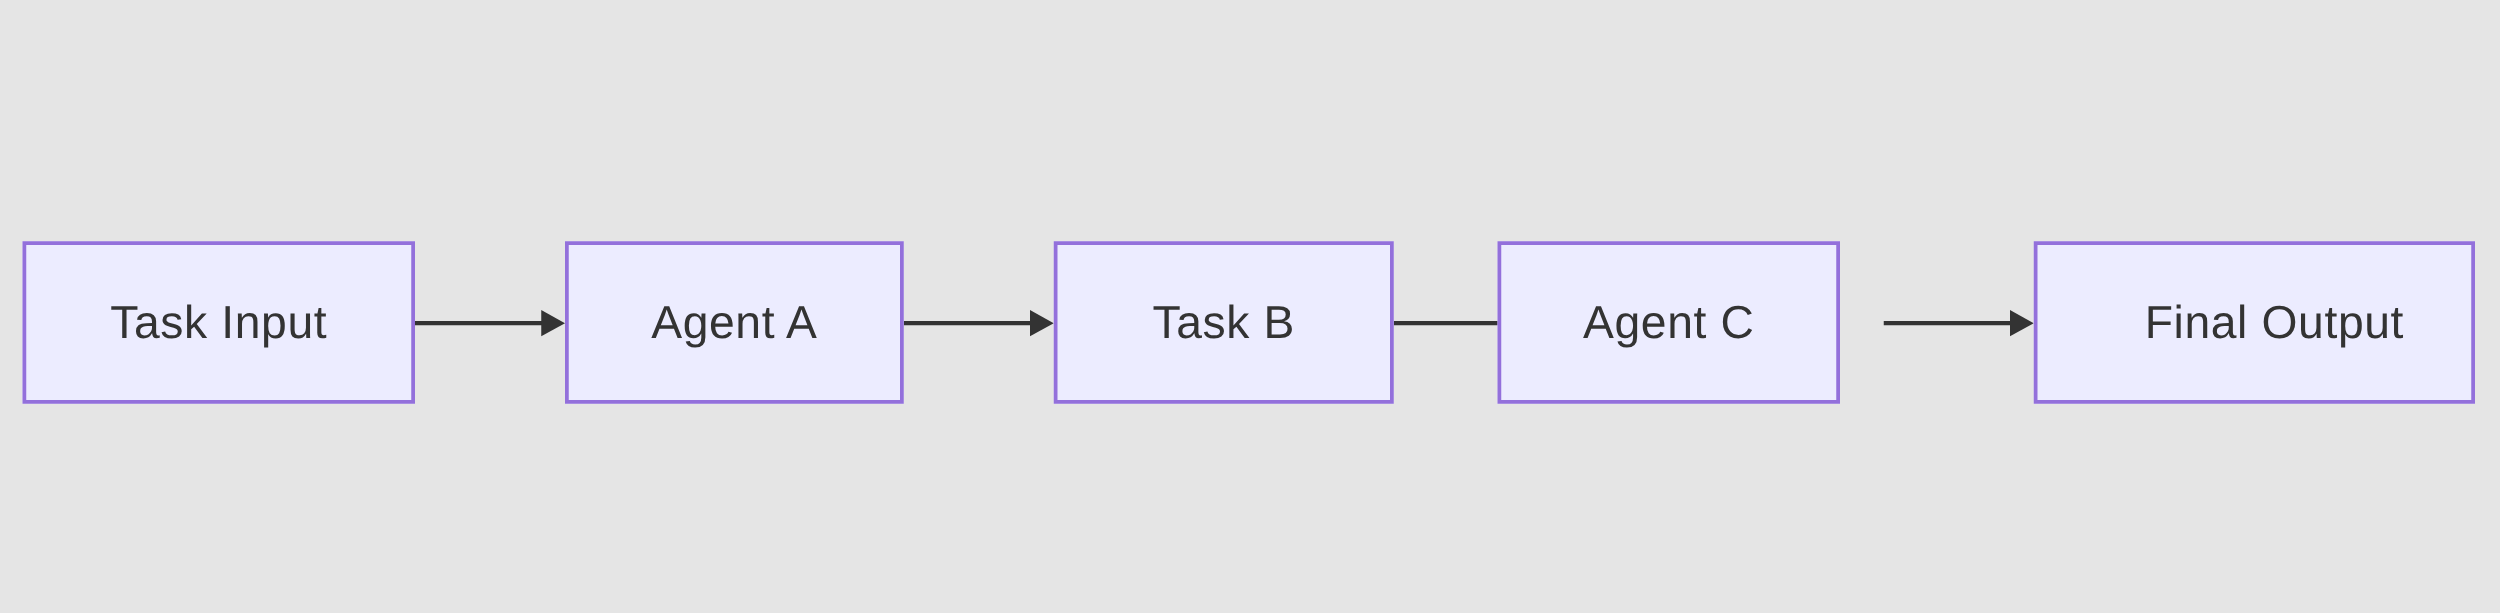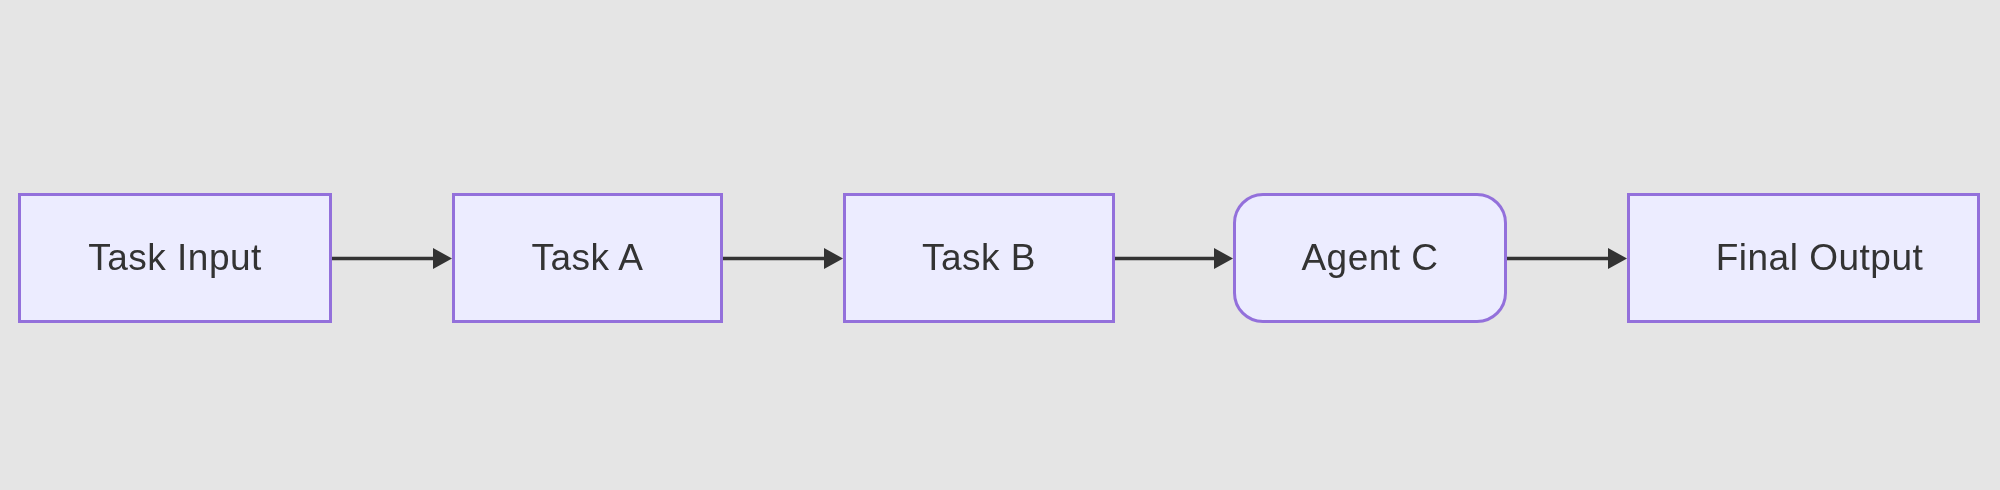--- a/index.html
+++ b/index.html
@@ -35,21 +35,21 @@
   }
   .node-label {
     font-size: 37px;
     color: #333333;
     white-space: nowrap;
     letter-spacing: 0.5px;
   }
   .node-1 { left: 18px;   width: 314px; }
   .node-2 { left: 452px;  width: 271px; }
   .node-3 { left: 843px;  width: 272px; }
-  .node-4 { left: 1233px; width: 274px; border-radius: 30px; }
+  .node-4 { left: 1198px; width: 274px; }
   .node-5 { left: 1627px; width: 353px; padding-left: 32px; }
 </style>
 </head>
 <body>
 
 <div class="canvas">
 
   <svg class="edges-layer" viewBox="0 0 2000 490" xmlns="http://www.w3.org/2000/svg">
 
     <g>
@@ -71,21 +71,21 @@
       <line x1="1507" y1="258.5" x2="1609" y2="258.5" stroke-width="3.5" stroke="#333333"></line>
       <polygon points="1608,248 1627,258.5 1608,269" fill="#333333"></polygon>
     </g>
   </svg>
 
   <div class="node node-1">
     <span class="node-label">Task Input</span>
   </div>
 
   <div class="node node-2">
-    <span class="node-label">Task A</span>
+    <span class="node-label">Agent A</span>
   </div>
 
   <div class="node node-3">
     <span class="node-label">Task B</span>
   </div>
 
   <div class="node node-4">
     <span class="node-label">Agent C</span>
   </div>
 

